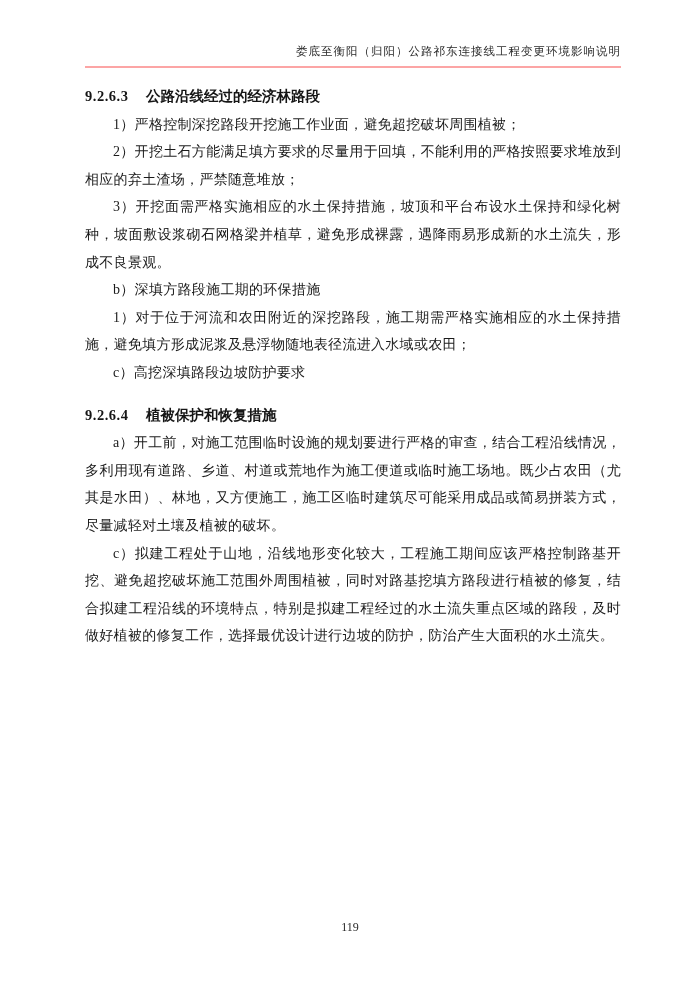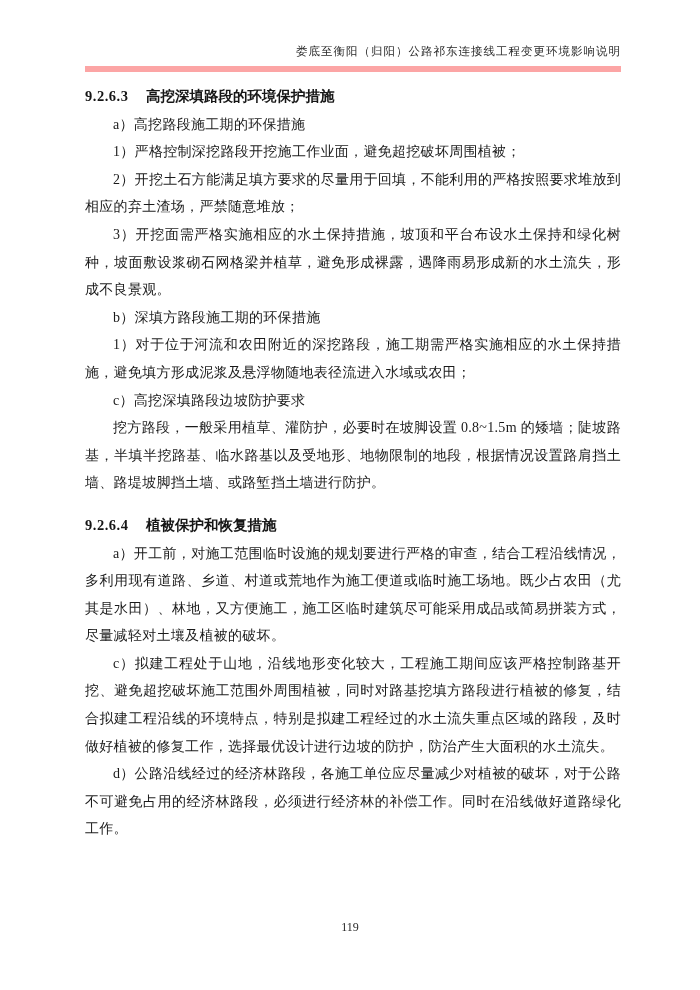--- a/index.html
+++ b/index.html
@@ -19,21 +19,21 @@
   .header {
     position: absolute;
     top: 44px;
     left: 85px;
     width: 536px;
     text-align: right;
     font-size: 11.5px;
     letter-spacing: 1px;
     color: #2a2a2a;
     padding-bottom: 7px;
-    border-bottom: 6px solid #fca5a5;
+    border-bottom: 2px solid #fca5a5;
   }
   .content {
     position: absolute;
     top: 83px;
     left: 85px;
     width: 536px;
     font-size: 14px;
     line-height: 27.6px;
     text-align: justify;
     text-justify: inter-ideograph;
@@ -73,36 +73,33 @@
 <body>
 
 <div class="page">
 
   <div class="header">娄底至衡阳（归阳）公路祁东连接线工程变更环境影响说明</div>
 
   <div class="content">
 
     <h3 class="section-heading">
       <span class="num">9.2.6.3</span>
-      <span>高挖深填路段的环境保护措施</span>
+      <span>公路沿线经过的经济林路段</span>
     </h3>
-    <p>a）高挖路段施工期的环保措施</p>
     <p>1）严格控制深挖路段开挖施工作业面，避免超挖破坏周围植被；</p>
     <p>2）开挖土石方能满足填方要求的尽量用于回填，不能利用的严格按照要求堆放到相应的弃土渣场，严禁随意堆放；</p>
     <p>3）开挖面需严格实施相应的水土保持措施，坡顶和平台布设水土保持和绿化树种，坡面敷设浆砌石网格梁并植草，避免形成裸露，遇降雨易形成新的水土流失，形成不良景观。</p>
     <p>b）深填方路段施工期的环保措施</p>
     <p>1）对于位于河流和农田附近的深挖路段，施工期需严格实施相应的水土保持措施，避免填方形成泥浆及悬浮物随地表径流进入水域或农田；</p>
     <p>c）高挖深填路段边坡防护要求</p>
-    <p>挖方路段，一般采用植草、灌防护，必要时在坡脚设置 0.8~1.5m 的矮墙；陡坡路基，半填半挖路基、临水路基以及受地形、地物限制的地段，根据情况设置路肩挡土墙、路堤坡脚挡土墙、或路堑挡土墙进行防护。</p>
 
     <h3 class="section-heading second">
       <span class="num">9.2.6.4</span>
       <span>植被保护和恢复措施</span>
     </h3>
     <p>a）开工前，对施工范围临时设施的规划要进行严格的审查，结合工程沿线情况，多利用现有道路、乡道、村道或荒地作为施工便道或临时施工场地。既少占农田（尤其是水田）、林地，又方便施工，施工区临时建筑尽可能采用成品或简易拼装方式，尽量减轻对土壤及植被的破坏。</p>
     <p>c）拟建工程处于山地，沿线地形变化较大，工程施工期间应该严格控制路基开挖、避免超挖破坏施工范围外周围植被，同时对路基挖填方路段进行植被的修复，结合拟建工程沿线的环境特点，特别是拟建工程经过的水土流失重点区域的路段，及时做好植被的修复工作，选择最优设计进行边坡的防护，防治产生大面积的水土流失。</p>
-    <p>d）公路沿线经过的经济林路段，各施工单位应尽量减少对植被的破坏，对于公路不可避免占用的经济林路段，必须进行经济林的补偿工作。同时在沿线做好道路绿化工作。</p>
 
   </div>
 
   <div class="footer">119</div>
 
 </div>
 
 </body></html>

